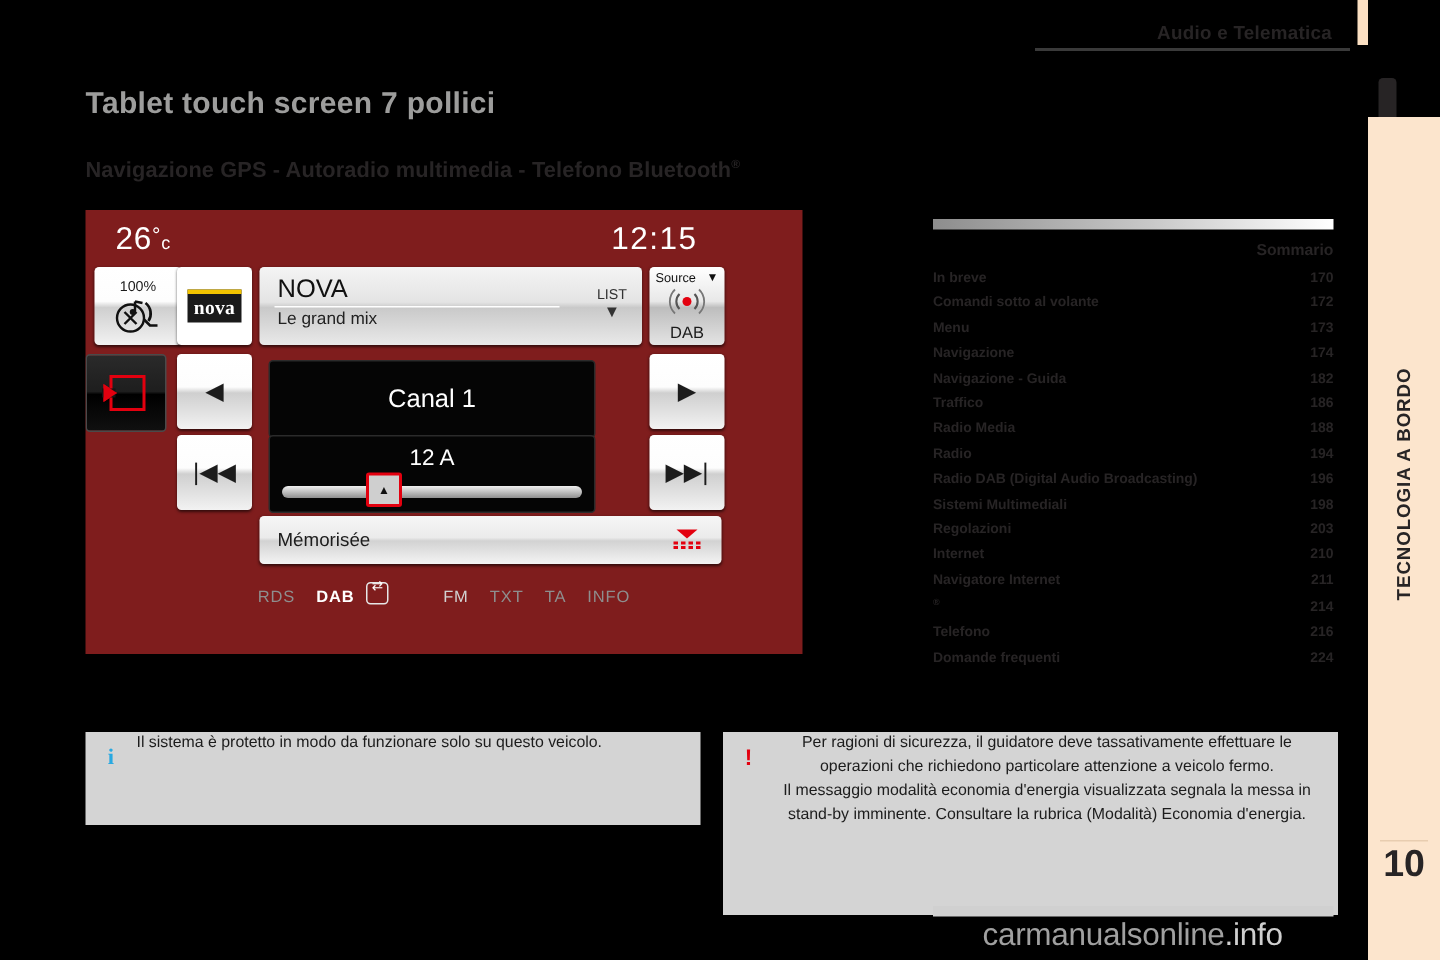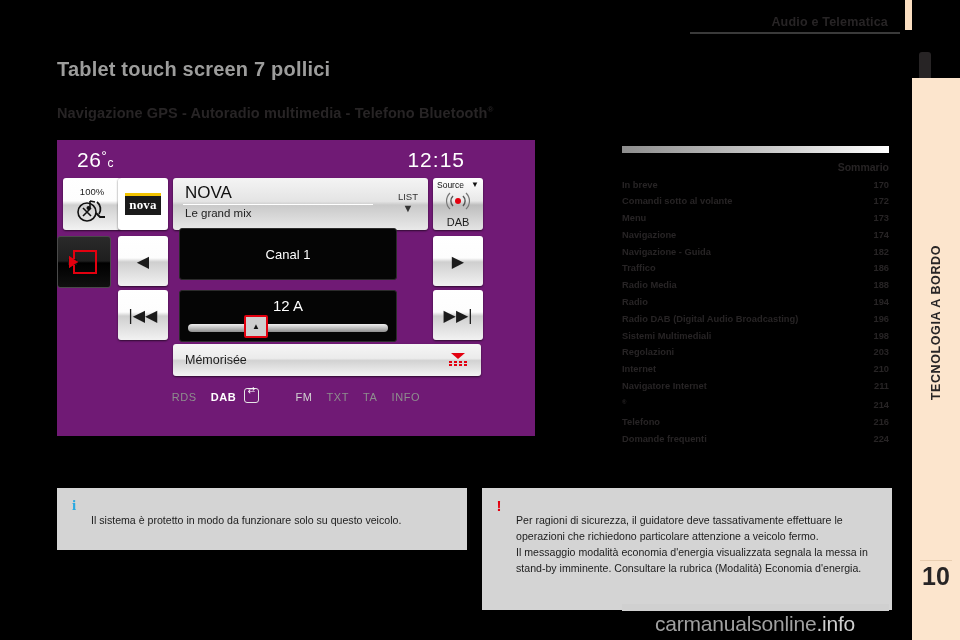--- a/index.html
+++ b/index.html
@@ -45,21 +45,21 @@
   }
   .doc-subtitle{
     position:absolute;left:57px;top:105px;
     font-size:14.5px;font-weight:bold;color:#272425;letter-spacing:.1px;white-space:nowrap;
   }
   .doc-subtitle sup{font-size:8px;vertical-align:super;}
 
   
   .tablet{
     position:absolute;left:57px;top:140px;width:478px;height:296px;
-    background:#701a75;overflow:hidden;
+    background:#7f1d1d;overflow:hidden;
   }
   .tablet-inner{position:absolute;inset:0;}
   .t-temp{position:absolute;left:20px;top:8px;font-size:21px;color:#fff;font-weight:300;letter-spacing:.5px;}
   .t-temp .deg{font-size:14px;vertical-align:top;}
   .t-temp .unit{font-size:12px;}
   .t-clock{position:absolute;right:70px;top:8px;font-size:21px;color:#fff;font-weight:300;letter-spacing:1px;}
 
   .btn{
     background:linear-gradient(to bottom,#ffffff 0%,#fdfdfd 44%,#cfcfcf 52%,#f2f2f2 100%);
     border-radius:3px;
@@ -100,21 +100,21 @@
     background:linear-gradient(to bottom,#2a2a2a 0%,#1e1e1e 48%,#000 52%,#101010 100%);
     border:1px solid #4a4a4a;border-radius:3px;
     display:flex;align-items:center;justify-content:center;}
 
   .b-prev{left:61px;top:96px;width:50px;height:50px;}
   .b-next{left:376px;top:96px;width:50px;height:50px;}
   .b-rew{left:61px;top:150px;width:50px;height:50px;}
   .b-ff{left:376px;top:150px;width:50px;height:50px;}
   .arrow{font-size:16px;color:#1c1c1c;}
 
-  .p-canal{left:122px;top:88px;width:216px;height:50px;font-size:13px;}
+  .p-canal{left:122px;top:100px;width:216px;height:50px;font-size:17px;}
   .p-freq{left:122px;top:150px;width:216px;height:50px;flex-direction:column;justify-content:flex-start;}
   .p-freq .val{font-size:15px;margin-top:6px;}
   .slider{position:absolute;left:8px;right:8px;bottom:9px;height:8px;
     background:linear-gradient(to bottom,#f0f0f0,#8f8f8f);border-radius:4px;}
   .slider-thumb{position:absolute;left:64px;bottom:3px;width:20px;height:19px;
     background:#cfcfcf;border:2px solid #e3000f;border-radius:2px;
     display:flex;align-items:center;justify-content:center;font-size:8px;color:#111;}
 
   .b-mem{left:116px;top:204px;width:308px;height:32px;justify-content:flex-start;
     background:linear-gradient(to bottom,#f6f6f6 0%,#ebebeb 45%,#d2d2d2 52%,#f4f4f4 100%);}
@@ -135,21 +135,21 @@
   .toc-head{margin-top:8px;text-align:right;font-size:10.5px;font-weight:bold;color:#272425;}
   .toc-row{display:flex;justify-content:space-between;align-items:baseline;
     font-size:9.3px;font-weight:bold;color:#272425;line-height:1;margin-top:7.5px;gap:30px;}
   .toc-row .lbl{white-space:nowrap;}
   .toc-row .lbl sup{font-size:6px;vertical-align:super;}
   .toc-row .pg{white-space:nowrap;}
 
   
   .box{position:absolute;background:#d4d4d4;display:flex;}
   .box .mark{width:34px;flex:none;display:flex;justify-content:center;padding-top:9px;}
-  .box .body{padding:25px 12px 10px 0;font-size:10.6px;line-height:1.5;color:#1c1c1c;}
+  .box .body{padding:0 12px 10px 0;font-size:10.6px;line-height:1.5;color:#1c1c1c;text-align:center;}
   .box-info{left:57px;top:488px;width:410px;height:62px;}
   .box-info .mark{color:#29a9e1;font-weight:bold;font-size:15px;font-family:"Liberation Serif", serif;}
   .box-warn{left:482px;top:488px;width:410px;height:122px;}
   .box-warn .mark{color:#e3000f;font-weight:bold;font-size:15px;}
 
   
   .wm-bar{position:absolute;left:622px;top:604px;width:267px;height:7px;background:#d0d0d0;}
   .watermark{position:absolute;left:655px;top:612px;font-size:21px;color:#a0a0a0;letter-spacing:-.2px;}
   .watermark .tail{color:#cfcfcf;}
 </style>

